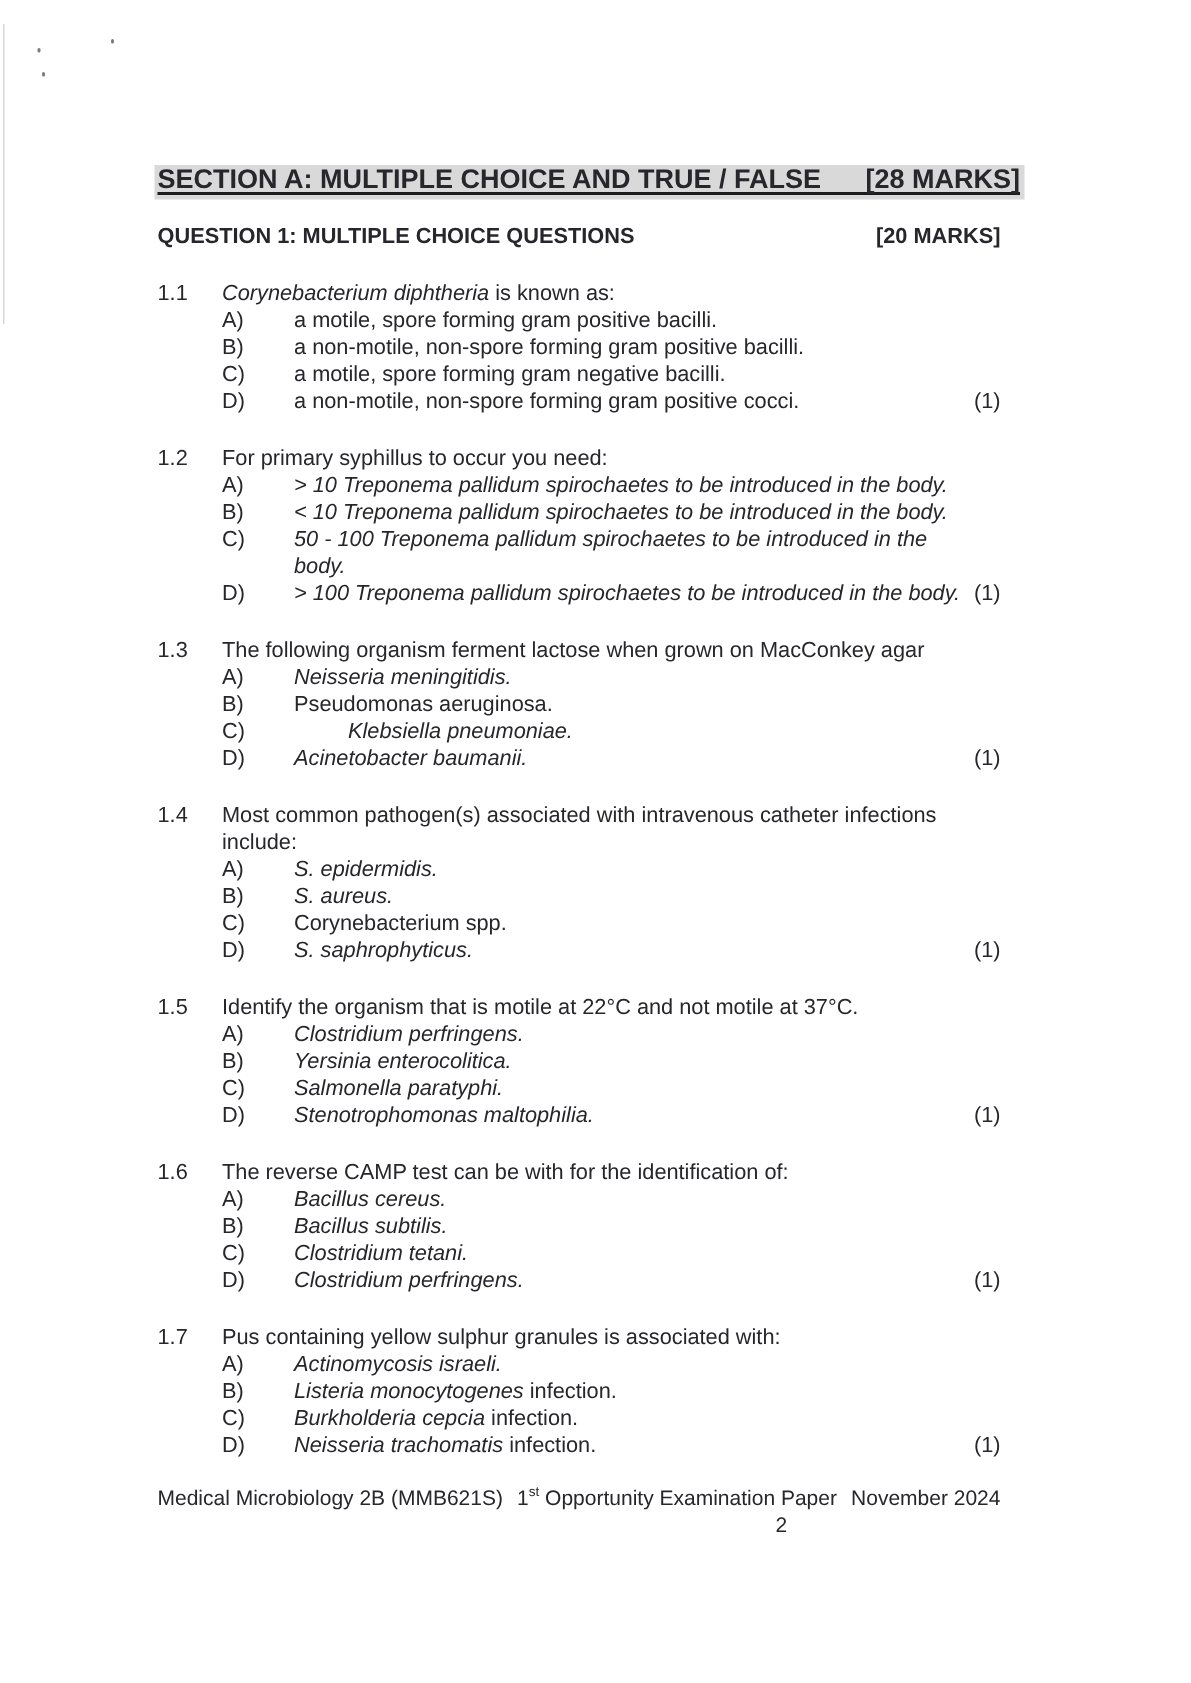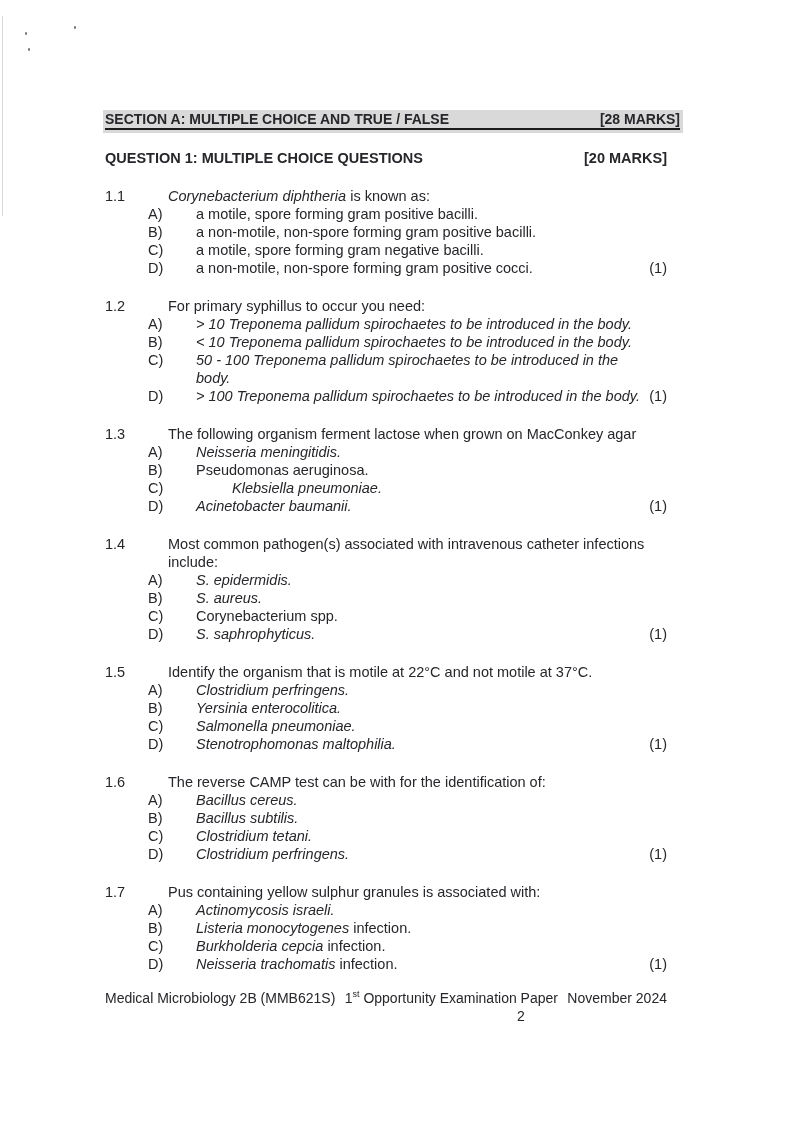--- a/index.html
+++ b/index.html
@@ -24,34 +24,34 @@
 
   
   .section-bar {
     position:absolute; top:110px; left:103px; width:580px;
     background:#d9d9d9;
     padding:1px 3px 3px 2px;
   }
   .section-bar-inner {
     display:flex; justify-content:space-between; align-items:baseline;
     border-bottom:2px solid #1d1d20;
-    font-weight:bold; font-size:14px; line-height:17px;
+    font-weight:bold; font-size:18px; line-height:17px;
   }
 
   
   .q1-header {
     position:absolute; top:149px; left:105px; width:562px;
     display:flex; justify-content:space-between;
     font-weight:bold; font-size:14.5px; line-height:18px;gap:28px;
   }
 
   
   .questions { position:absolute; top:187px; left:105px; width:562px; font-size:14.5px; line-height:18px; }
   .question { position:relative; margin-bottom:20px; }
-  .q-row { display:flex;gap:20px; }
+  .q-row { display:flex; }
   .q-num { width:43px; flex-shrink:0; }
   .q-prompt { flex:1; white-space:pre-line; }
   .opt-row { display:flex; padding-left:43px; }
   .opt-letter { width:48px; flex-shrink:0; }
   .opt-text { flex:1; white-space:pre-line; }
   .q-marks { position:absolute; right:0; bottom:0; }
 
   
   .footer {
     position:absolute; top:990px; left:105px; width:562px;
@@ -186,21 +186,21 @@
         <div class="opt-row">
           <span class="opt-letter">A)</span>
           <span class="opt-text"><span style="font-style: italic;">Clostridium perfringens.</span></span>
         </div>
         <div class="opt-row">
           <span class="opt-letter">B)</span>
           <span class="opt-text"><span style="font-style: italic;">Yersinia enterocolitica.</span></span>
         </div>
         <div class="opt-row">
           <span class="opt-letter">C)</span>
-          <span class="opt-text"><span style="font-style: italic;">Salmonella pneumoniae.</span></span>
+          <span class="opt-text"><span style="font-style: italic;">Salmonella paratyphi.</span></span>
         </div>
         <div class="opt-row">
           <span class="opt-letter">D)</span>
           <span class="opt-text"><span style="font-style: italic;">Stenotrophomonas maltophilia.</span></span>
         </div>
         <span class="q-marks">(1)</span>
       </div>
       <div class="question">
         <div class="q-row">
           <span class="q-num">1.6</span>

